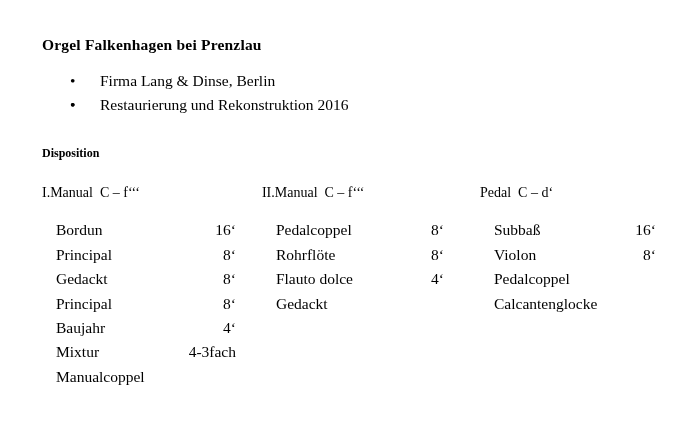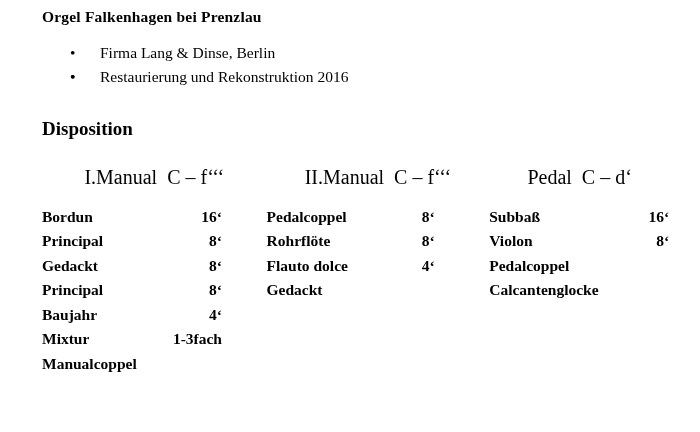--- a/index.html
+++ b/index.html
@@ -12,21 +12,21 @@
     background: #ffffff;
     font-family: "Liberation Serif", serif;
     color: #000000;
     overflow: hidden;
   }
   .page {
     position: relative;
     width: 700px;
     height: 432px;
     box-sizing: border-box;
-    padding: 8px 30px 10px 42px;
+    padding: 36px 30px 10px 42px;
   }
   .doc-title {
     font-size: 15.5px;
     line-height: 1.2;
     margin: 0 0 14px 0;
     letter-spacing: 0.2px;
   }
   .bullets {
     list-style: none;
     margin: 0 0 0 0;
@@ -39,48 +39,46 @@
     padding-left: 58px;
   }
   .bullets li .bullet-dot {
     position: absolute;
     left: 28px;
     top: 0;
     font-size: 15.5px;
     line-height: 1.58;
   }
   .section-heading {
-    font-size: 19px;
+    font-size: 12px;
     line-height: 1.2;
     margin: 28px 0 22px 0;
   }
   .disposition {
     display: flex;
     flex-direction: row;
     align-items: flex-start;
   }
   .division {
     box-sizing: border-box;
   }
   .division.col-1 { width: 236px; }
   .division.col-2 { width: 234px; }
   .division.col-3 { width: 190px; }
 
   .division-title {
-    font-size: 20px;
+    font-size: 14px;
     line-height: 1.58;
     white-space: pre;
-    margin-bottom: 11px;
-    text-align: center;
+    margin-bottom: 1px;
   }
   .stops {
     list-style: none;
-    margin: 0;
+    margin: 14px;
     padding: 0;
-    font-weight: bold;
   }
   .stop-row {
     display: flex;
     flex-direction: row;
     font-size: 15.5px;
     line-height: 1.58;
     white-space: pre;
   }
   .col-1 .stop-name { width: 100px; }
   .col-1 .stop-pitch { width: 80px; }
@@ -134,21 +132,21 @@
         <li class="stop-row">
           <span class="stop-name">Principal</span>
           <span class="stop-pitch">8‘</span>
         </li>
         <li class="stop-row">
           <span class="stop-name">Baujahr</span>
           <span class="stop-pitch">4‘</span>
         </li>
         <li class="stop-row">
           <span class="stop-name">Mixtur</span>
-          <span class="stop-pitch">1-3fach</span>
+          <span class="stop-pitch">4-3fach</span>
         </li>
         <li class="stop-row">
           <span class="stop-name wide-name">Manualcoppel</span>
           <span class="stop-pitch"></span>
         </li>
       </ul>
     </div>
 
     <div class="division col-2">
       <div class="division-title">II.Manual  C – f‘‘‘</div>

